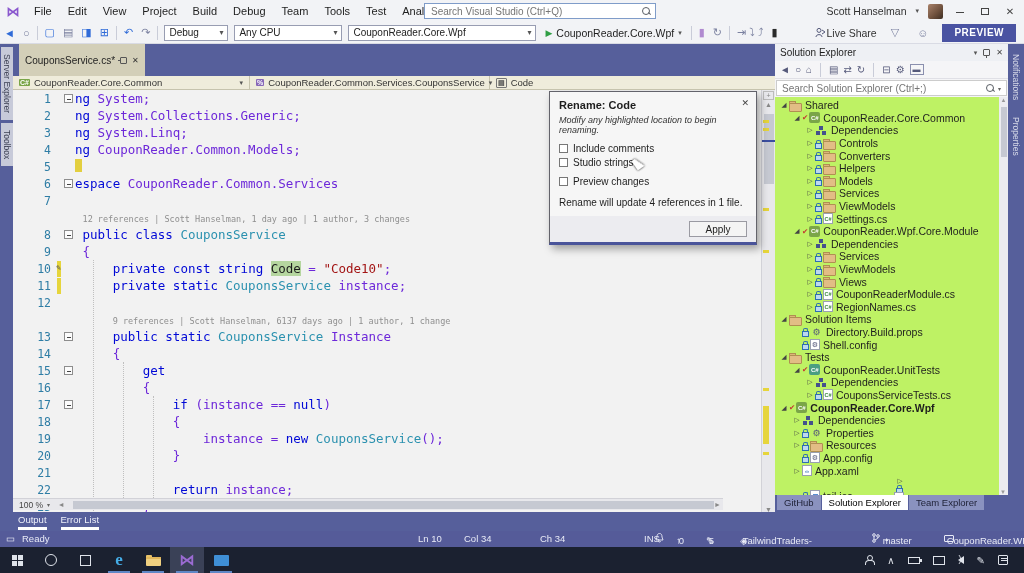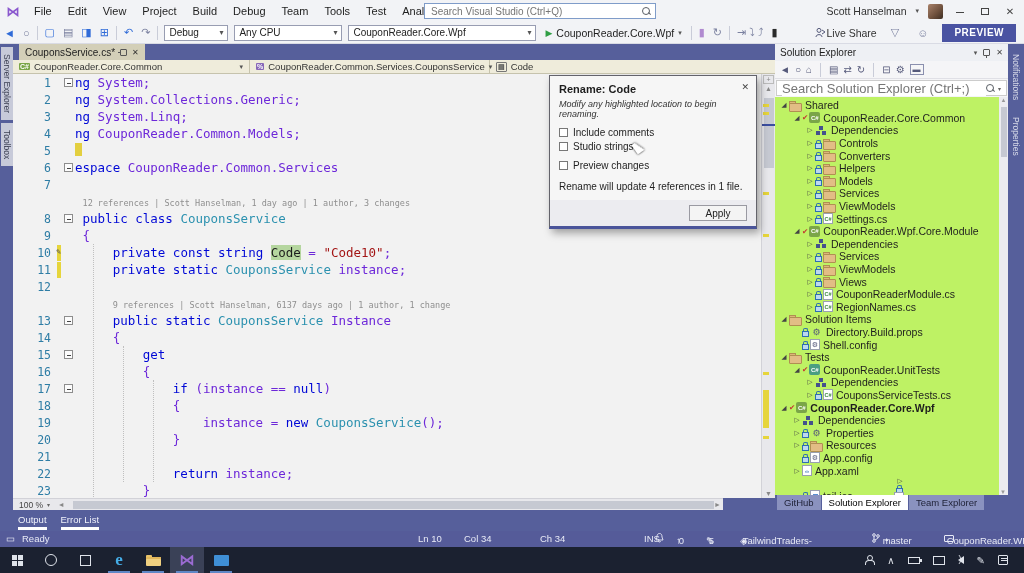--- a/index.html
+++ b/index.html
@@ -36,21 +36,21 @@
   .preview-btn { height:18px; background:#4a53a2; color:#fff; font-size:10px; font-weight:bold; letter-spacing:.5px; display:flex; align-items:center; padding:0 12px; }
 
   
   .strip-left { position:absolute; left:0; top:44px; width:13px; height:468px; }
   .strip-right { position:absolute; right:0; top:44px; width:16px; height:468px; }
   .vtab { writing-mode:vertical-rl; background:#c7cad9; color:#3b3f52; font-size:8.5px; padding:7px 1px; margin:3px auto; display:block; width:12px; text-align:center; }
   .strip-right .vtab { background:transparent; color:#d6d9e8; }
 
   
   .editor { position:absolute; left:13px; top:44px; width:762px; height:466px; }
-  .tabrow { height:16px; display:flex; }
+  .tabrow { height:32px; display:flex; }
   .doc-tab { background:#d3cfb8; color:#1e1e1e; font-size:10px; display:flex; align-items:center; gap:5px; padding:0 6px; margin-left:6px; }
   .pin { width:7px; height:7px; border:1px solid #555; border-radius:1px; position:relative; display:inline-block; }
   .pin::after { content:""; position:absolute; left:2px; bottom:-3px; width:1px; height:3px; background:#555; }
   .navbar { height:14px; background:#efecdb; border-bottom:1px solid #c6c3ad; display:flex; font-size:9.5px; color:#333; align-items:center; }
   .crumb { display:flex; align-items:center; gap:4px; padding:0 6px; border-right:1px solid #c6c3ad; height:100%; }
   .crumb .caret { font-size:7px; color:#555; margin-left:auto; }
   .c1 { width:237px; } .c2 { width:240px; } .c3 { flex:1; border-right:none; }
   .mini-ic { font-size:7px; font-weight:bold; padding:0 1px; border-radius:1px; }
   .code-wrap { position:relative; height:424px; background:#f2f2f2; overflow:hidden; }
   .code { position:absolute; left:0; top:0; right:14px; bottom:0; font-family:"DejaVu Sans Mono", monospace; font-size:12.5px; }
@@ -90,21 +90,21 @@
   .cursorp { position:absolute; left:84px; top:66px; width:0; height:0; border-left:4px solid #fff; border-right:4px solid transparent; border-bottom:11px solid #fff; transform:rotate(-35deg); filter:drop-shadow(0 0 1px #000); }
 
   
   .sepanel { position:absolute; left:775px; top:44px; width:233px; height:468px; background:#f5f5f7; display:flex; flex-direction:column; }
   .se-head { height:17px; background:#eef0f4; display:flex; align-items:center; font-size:10px; color:#1e1e1e; padding:0 5px; gap:6px; }
   .se-head .sp-title { flex:1; }
   .se-tools { height:18px; display:flex; align-items:center; gap:5px; padding:0 5px; background:#f5f5f7; border-bottom:1px solid #e0e0e6; }
   .se-tools span { color:#55597a; font-size:10px; }
   .se-tools .boxed { border:1px solid #8a8fae; padding:0 2px; font-size:8px; }
   .se-search { height:16px; margin:1px 1px; background:#fff; border:1px solid #ccc; display:flex; align-items:center; padding:0 5px; }
-  .se-search input { flex:1; border:none; outline:none; font-size:13px; color:#777; font-family:"Liberation Sans", sans-serif; }
+  .se-search input { flex:1; border:none; outline:none; font-size:10px; color:#777; font-family:"Liberation Sans", sans-serif; }
   .tree { flex:1; overflow:hidden; position:relative; padding-top:2px; background:#bef264; }
   .trow { height:12.6px; display:flex; align-items:center; font-size:10.5px; color:#1e1e1e; white-space:nowrap; }
   .arr { width:10px; font-size:6.5px; color:#444; text-align:center; flex:none; }
   .pendmark { color:#c23a30; font-size:7.5px; margin-right:1px; }
   .locki { width:6px; height:7px; position:relative; margin-right:2px; flex:none; }
   .locki::before { content:""; position:absolute; left:1px; top:0; width:3px; height:3px; border:1px solid #2e6fb0; border-bottom:none; border-radius:2px 2px 0 0; }
   .locki::after { content:""; position:absolute; left:0; top:3px; width:5px; height:4px; background:#bcd8f0; border:1px solid #2e6fb0; }
   .i { width:13px; height:11px; margin-right:3px; position:relative; flex:none; display:flex; align-items:center; justify-content:center; }
   .i-folder::before { content:""; position:absolute; left:0; top:1px; width:5px; height:3px; background:#dcb67a; border:1px solid #b08f52; }
   .i-folder::after { content:""; position:absolute; left:0; top:3px; width:11px; height:7px; background:#e6c astérisque; background:#e2bd85; border:1px solid #b08f52; border-radius:1px; }

